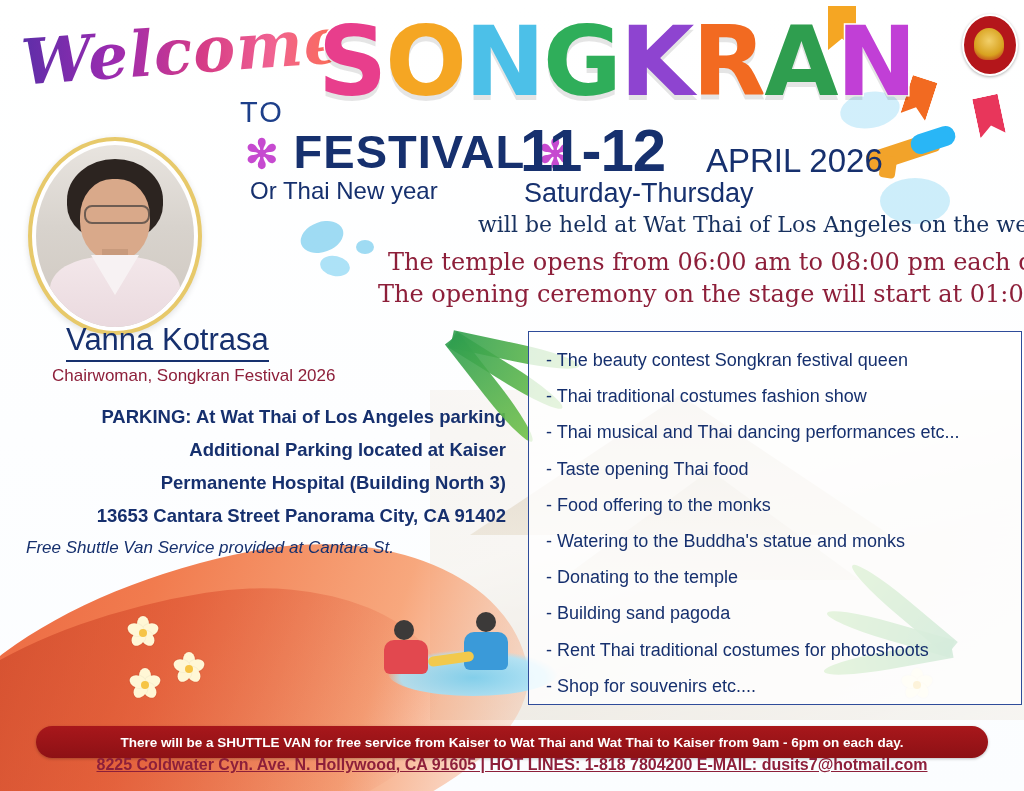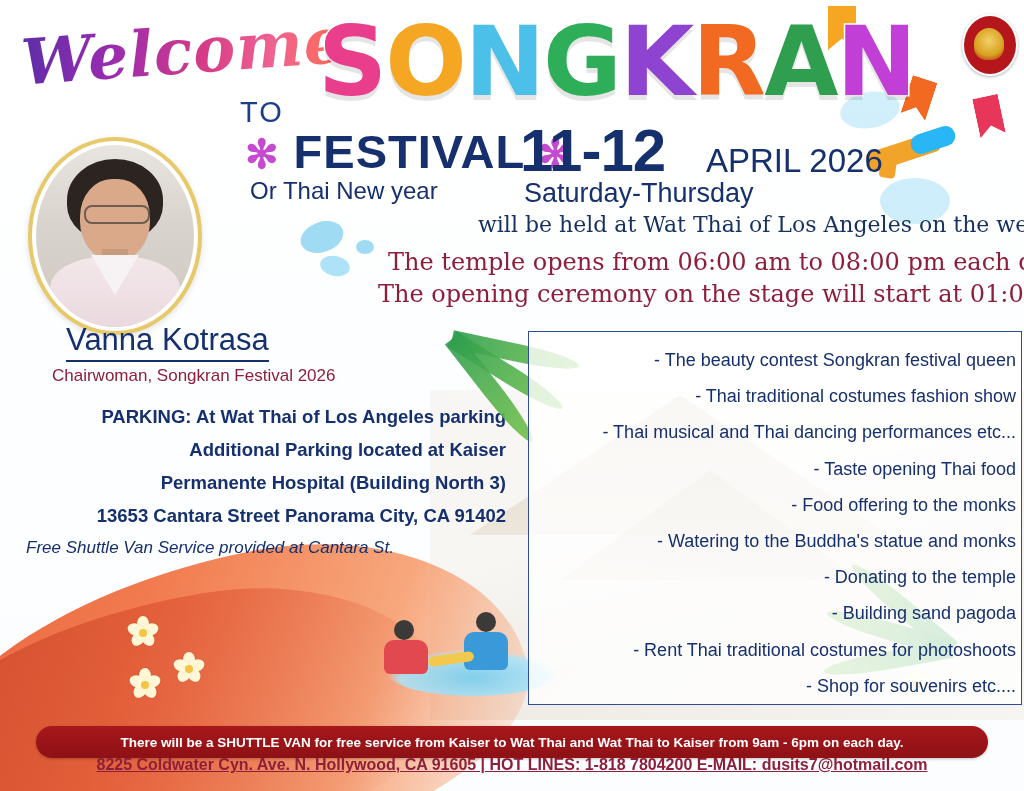--- a/index.html
+++ b/index.html
@@ -180,21 +180,21 @@
 
   
   .actbox{
     position:absolute;left:528px;top:331px;width:492px;height:372px;
     border:1.5px solid #2f4c9a;background:rgba(255,255,255,.80);
   }
   .actlist{
     position:absolute;left:546px;top:342px;width:470px;
     font-size:18px;color:#16306e;line-height:36.2px;
   }
-  .actlist div{white-space:nowrap;text-align:right;}
+  .actlist div{white-space:nowrap;}
 
   
   .banner{
     position:absolute;left:36px;top:714px;width:952px;height:32px;
     background:linear-gradient(180deg,#a8171b,#8d1115);
     border-radius:16px;
     color:#ffffff;font-size:13.5px;font-weight:700;
     display:flex;align-items:center;justify-content:center;
     box-shadow:0 1px 3px rgba(0,0,0,.25);
     margin-top:12px;

